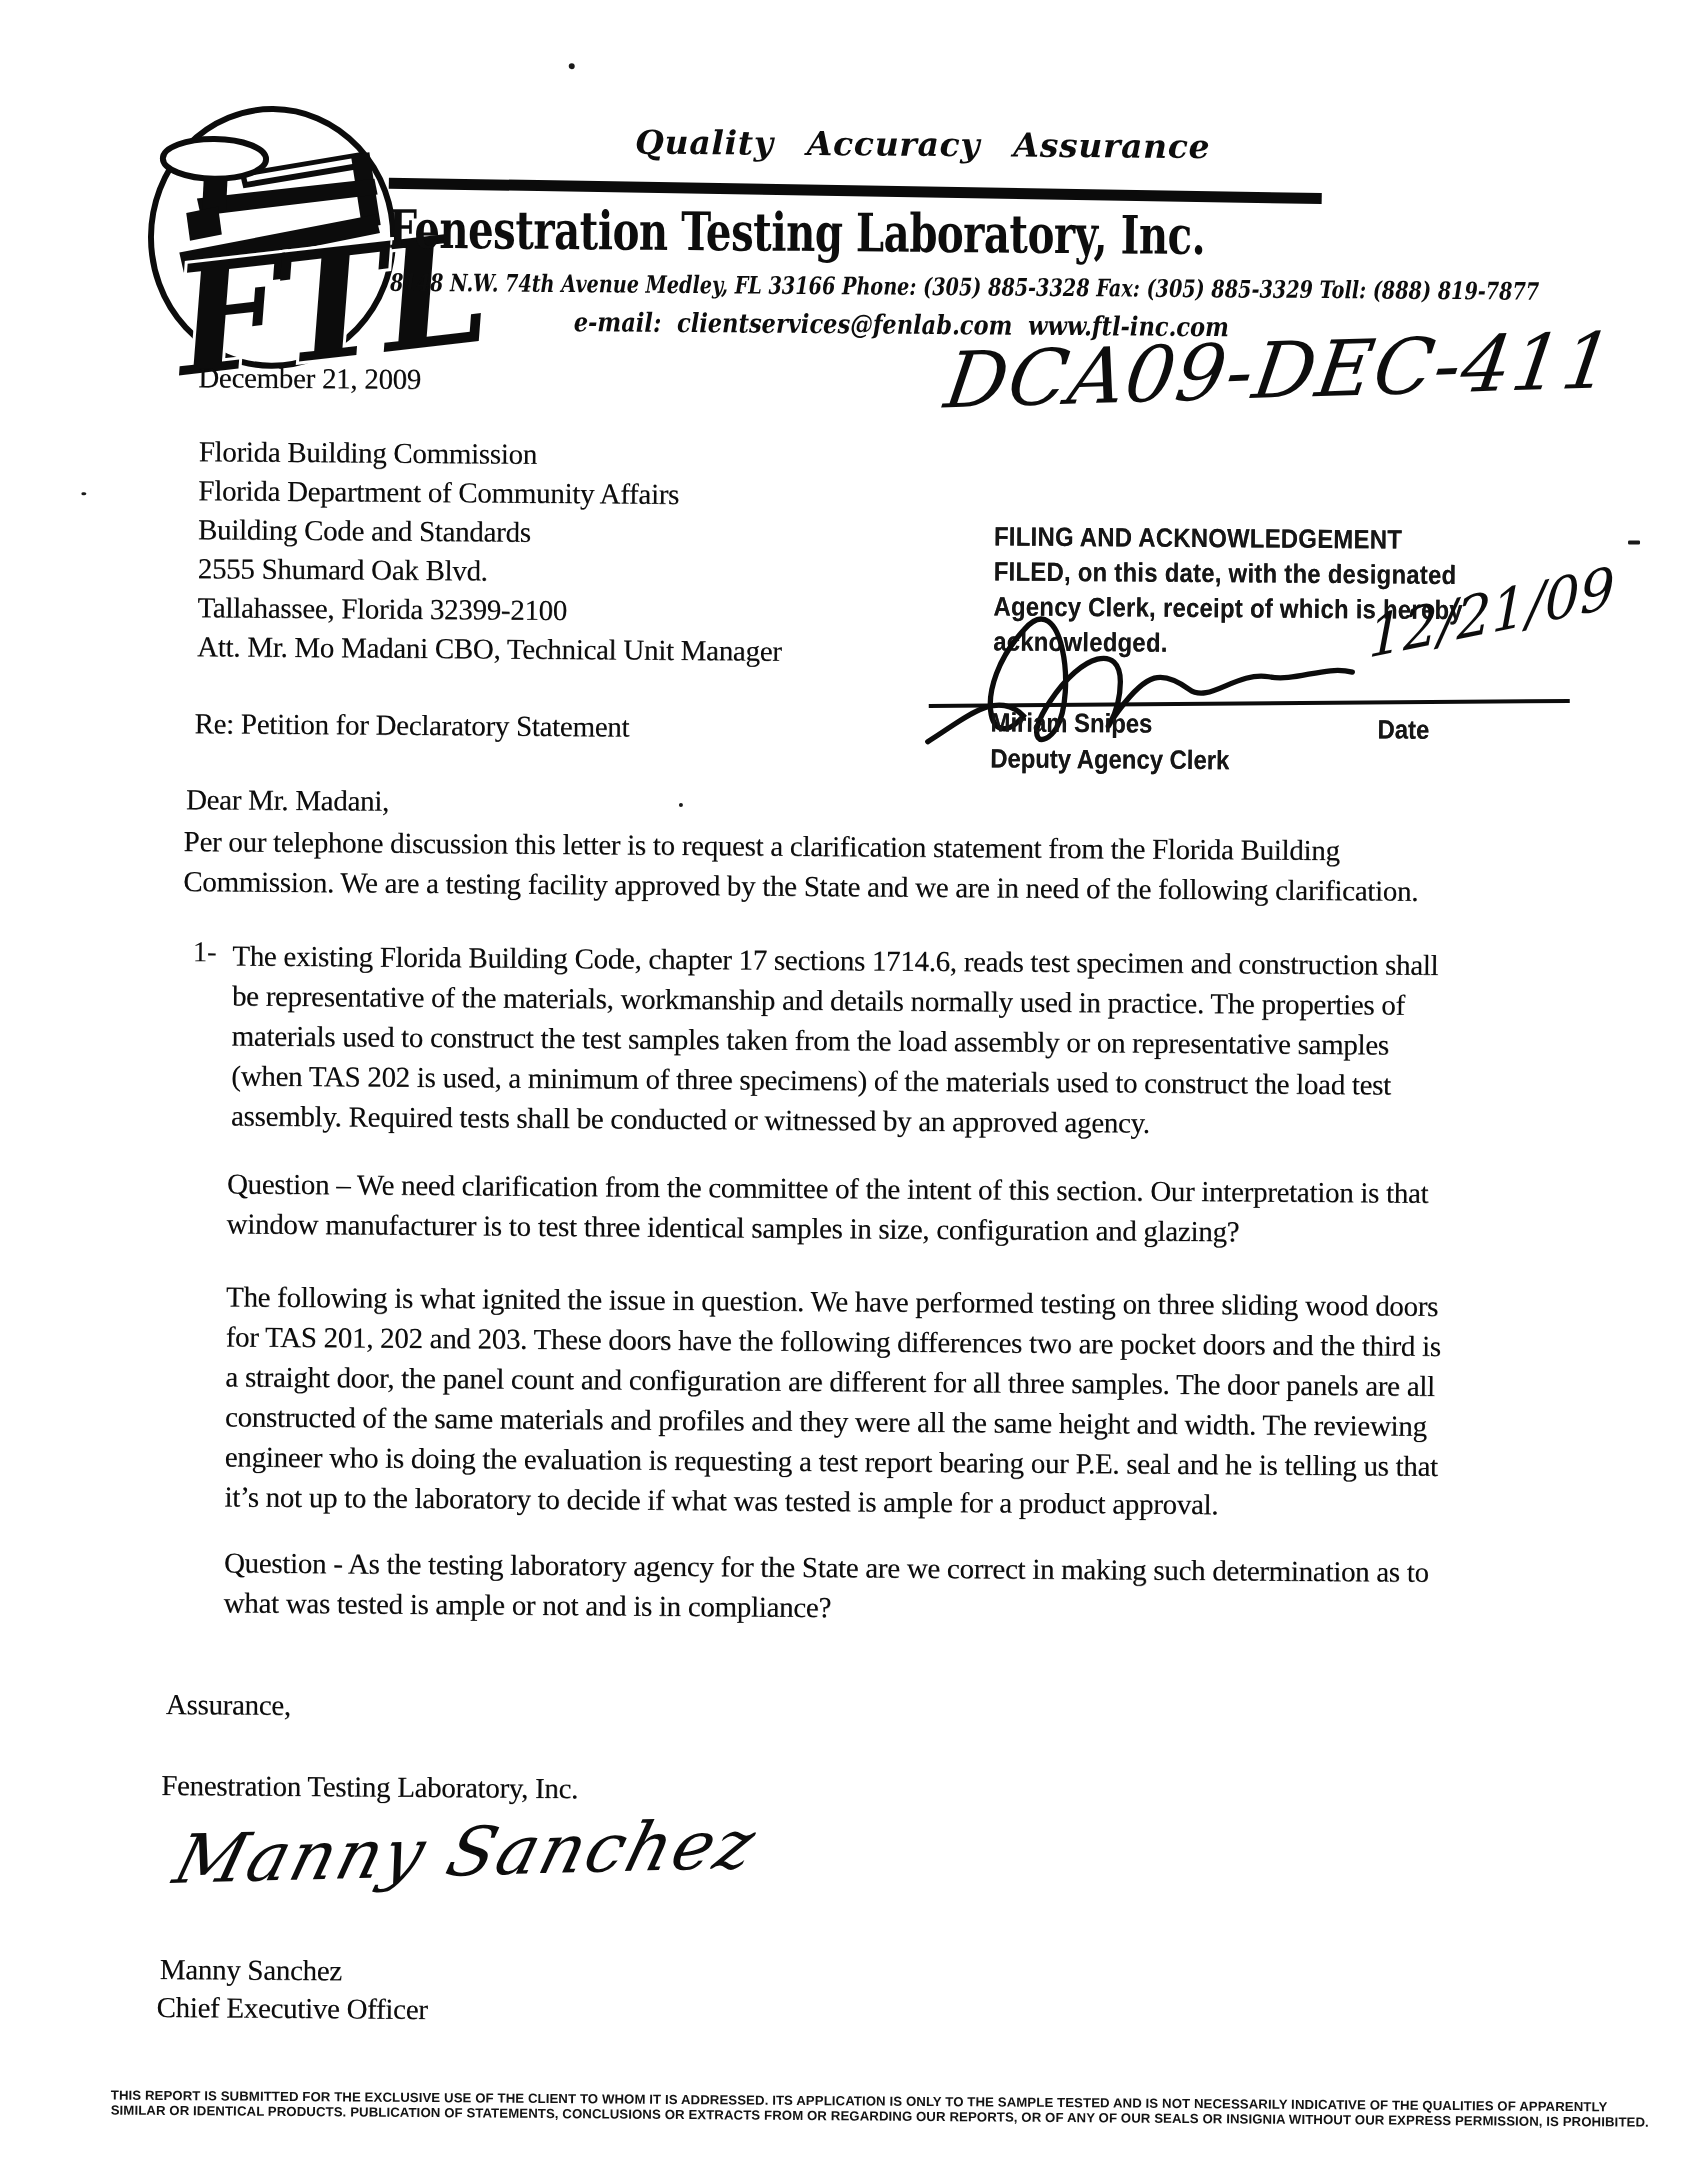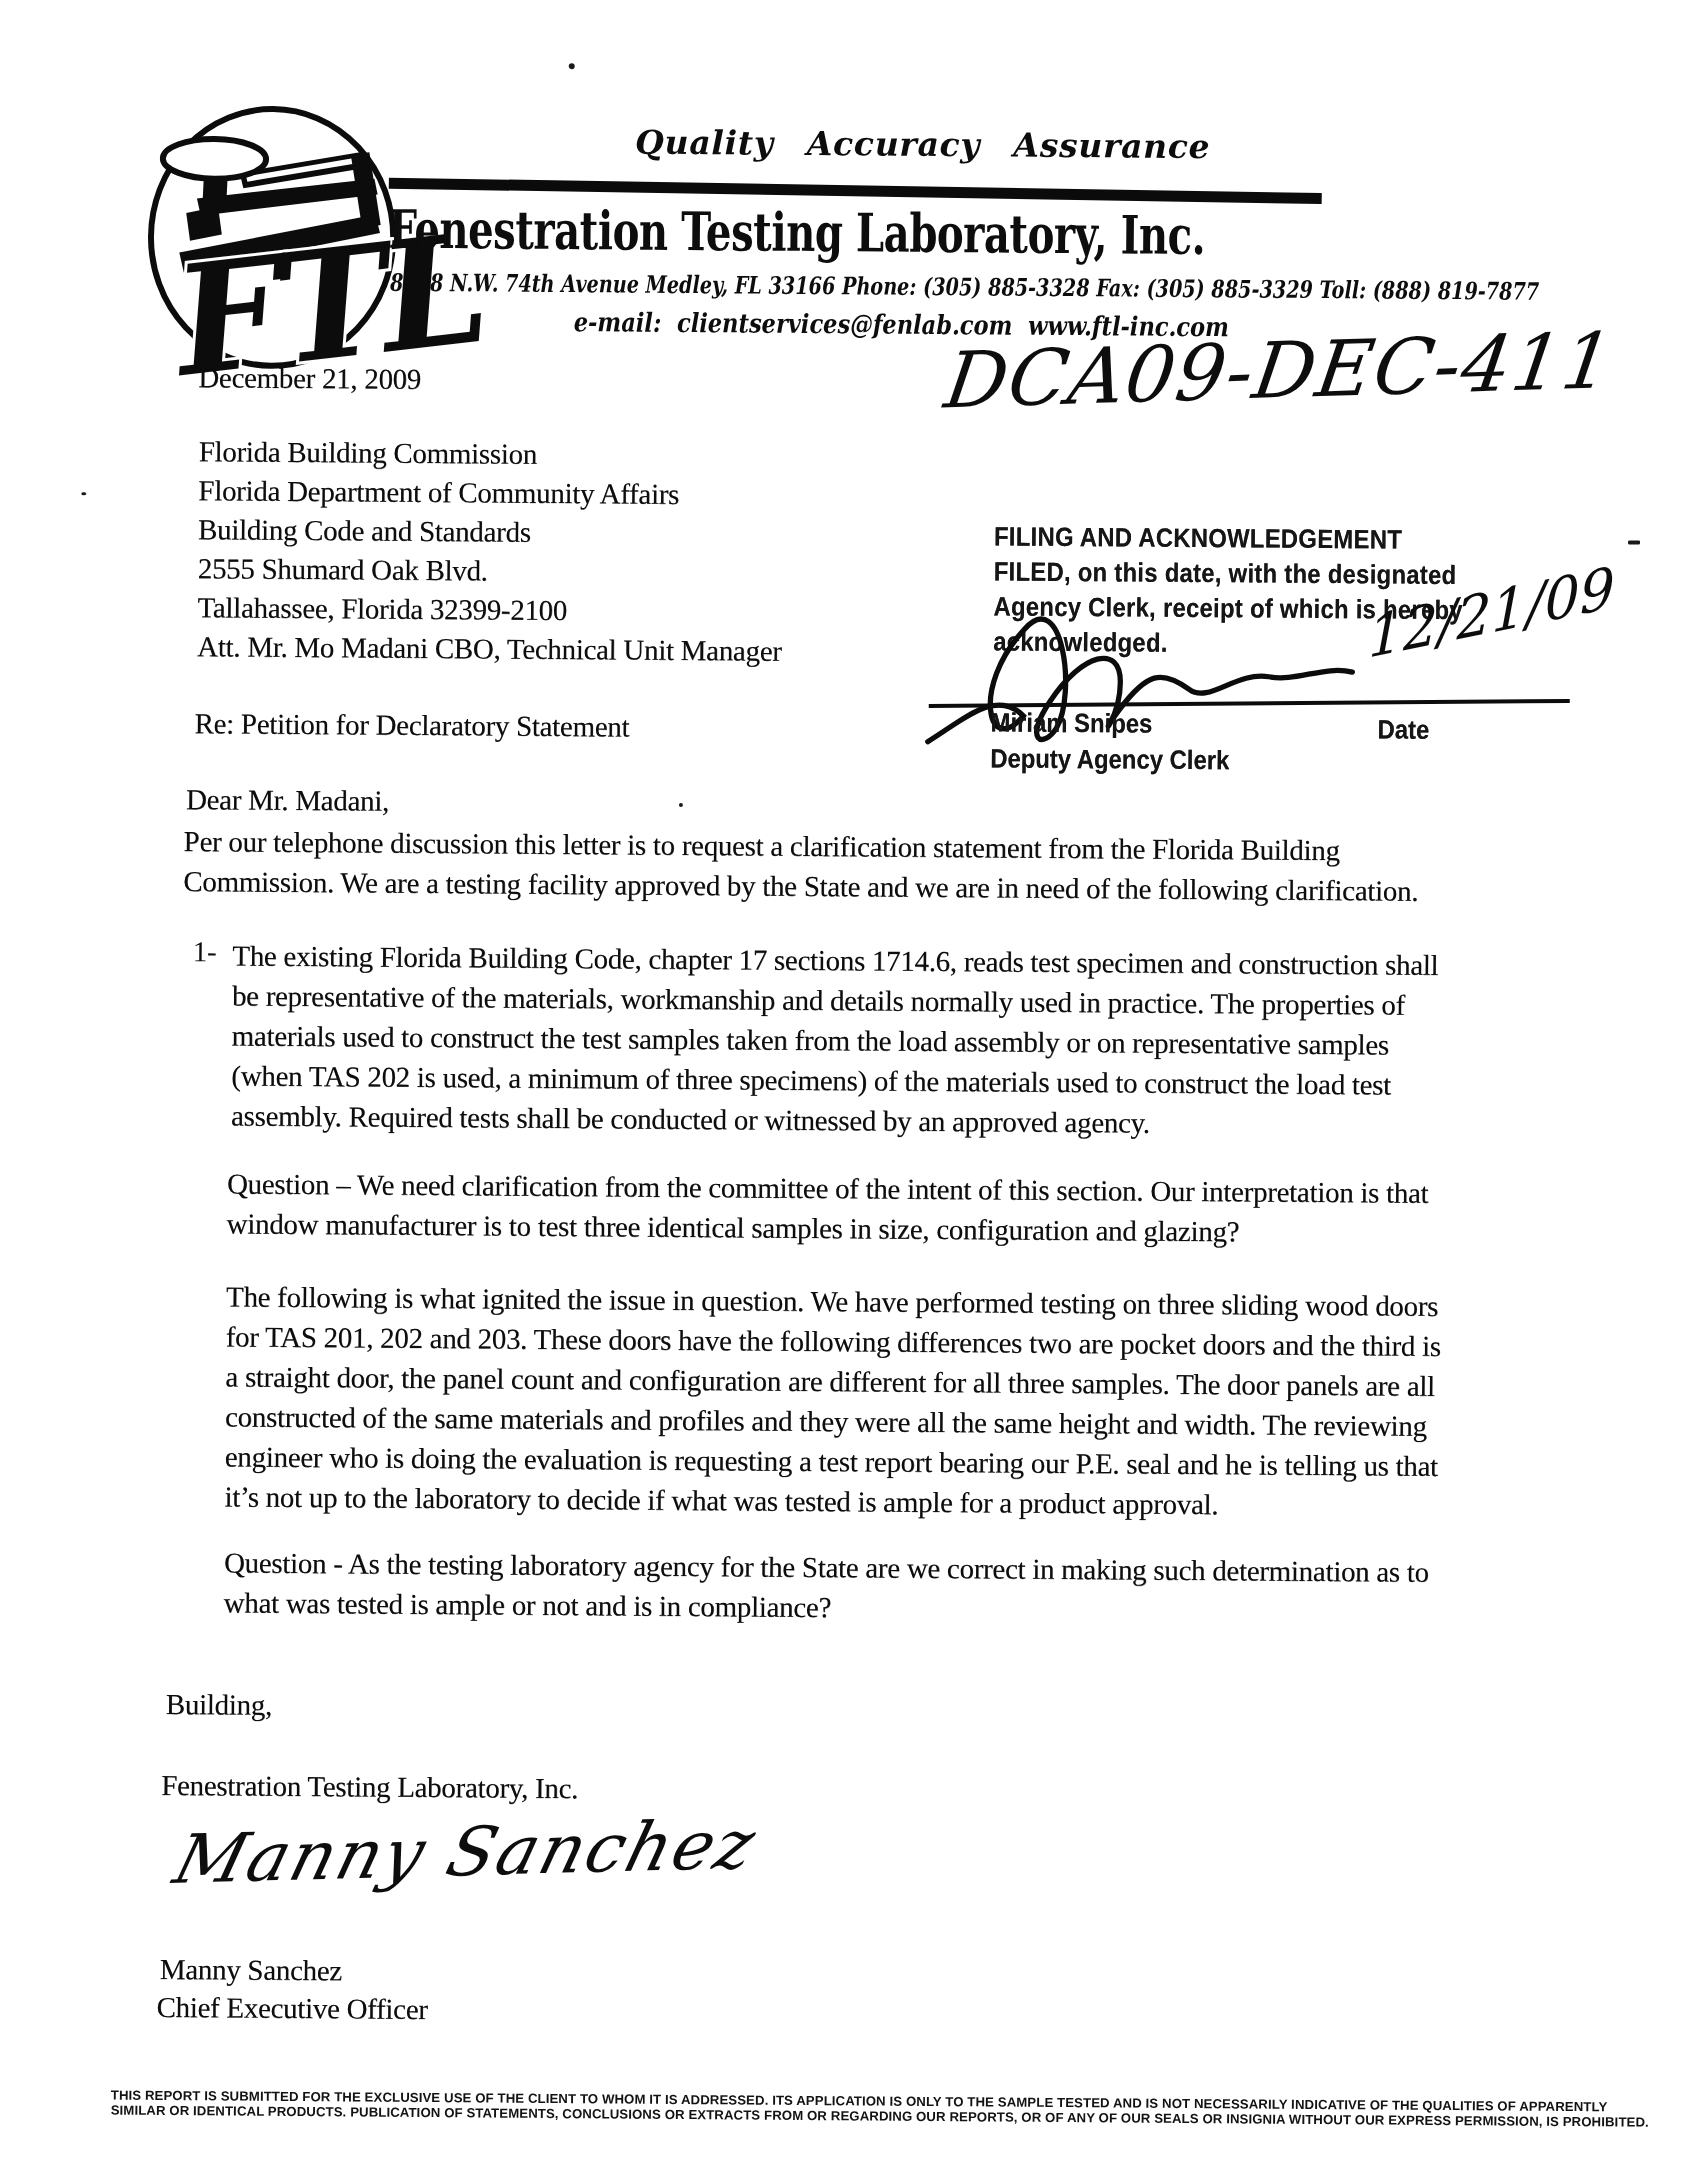--- a/index.html
+++ b/index.html
@@ -162,21 +162,21 @@
         <div>a straight door, the panel count and configuration are different for all three samples. The door panels are all</div>
         <div>constructed of the same materials and profiles and they were all the same height and width. The reviewing</div>
         <div>engineer who is doing the evaluation is requesting a test report bearing our P.E. seal and he is telling us that</div>
         <div>it’s not up to the laboratory to decide if what was tested is ample for a product approval.</div>
       </div>
     <div class="abs serif44 para q2">
         <div>Question - As the testing laboratory agency for the State are we correct in making such determination as to</div>
         <div>what was tested is ample or not and is in compliance?</div>
       </div>
 
-    <div class="abs serif44 closing">Building,</div>
+    <div class="abs serif44 closing">Assurance,</div>
     <div class="abs serif44 company-sign">Fenestration Testing Laboratory, Inc.</div>
     <div class="abs script-sig">Manny Sanchez</div>
     <div class="abs serif44 signer">Manny Sanchez</div>
     <div class="abs serif44 signer-title">Chief Executive Officer</div>
 
     <div class="abs footer">
         <div>THIS REPORT IS SUBMITTED FOR THE EXCLUSIVE USE OF THE CLIENT TO WHOM IT IS ADDRESSED. ITS APPLICATION IS ONLY TO THE SAMPLE TESTED AND IS NOT NECESSARILY INDICATIVE OF THE QUALITIES OF APPARENTLY</div>
         <div>SIMILAR OR IDENTICAL PRODUCTS. PUBLICATION OF STATEMENTS, CONCLUSIONS OR EXTRACTS FROM OR REGARDING OUR REPORTS, OR OF ANY OF OUR SEALS OR INSIGNIA WITHOUT OUR EXPRESS PERMISSION, IS PROHIBITED.</div>
       </div>
 

